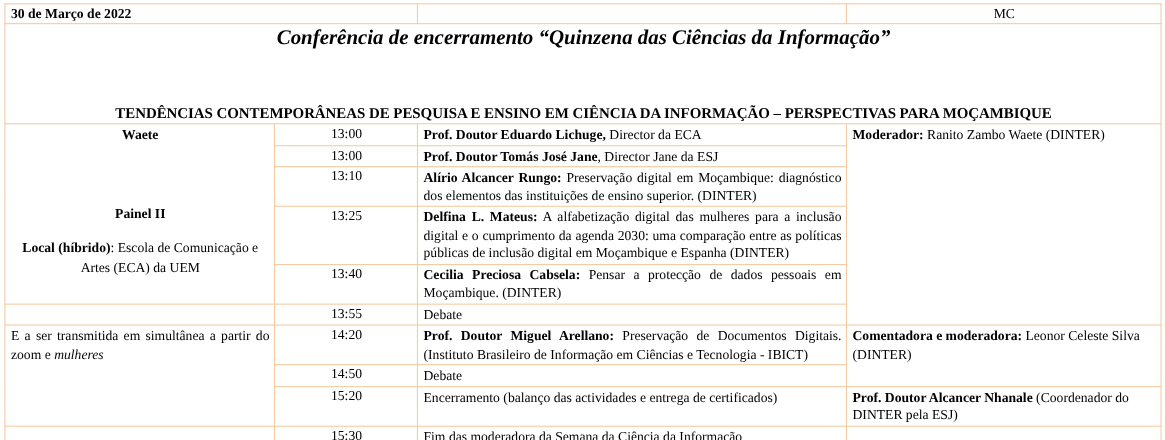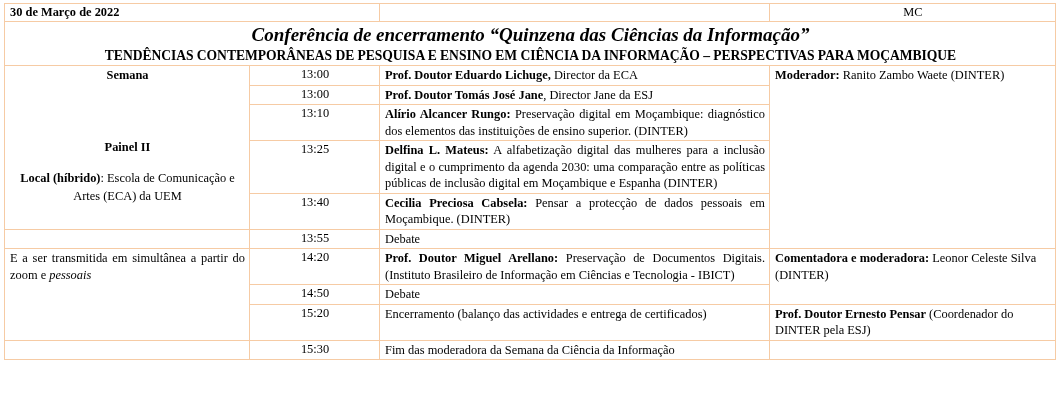--- a/index.html
+++ b/index.html
@@ -68,20 +68,21 @@
     font-size: 19px;
     display: block;
     line-height: 1.28;
   }
   .title-line-2 {
     font-weight: bold;
     font-size: 13.6px;
     display: block;
     line-height: 1.28;
     letter-spacing: -0.05px;
+    margin-top: 47px;
   }
 
   
   .cell-venue {
     text-align: center;
     padding-top: 2px;
     line-height: 1.42;
   }
   .venue-head {
     font-weight: bold;
@@ -160,21 +161,21 @@
 
       <tr>
         <td class="cell-title" colspan="4">
           <span class="title-line-1">Conferência de encerramento “Quinzena das Ciências da Informação”</span>
           <span class="title-line-2">TENDÊNCIAS CONTEMPORÂNEAS DE PESQUISA E ENSINO EM CIÊNCIA DA INFORMAÇÃO – PERSPECTIVAS PARA MOÇAMBIQUE</span>
         </td>
       </tr>
 
       <tr>
         <td class="cell-venue" rowspan="5">
-          <span class="venue-head">Semana</span>
+          <span class="venue-head">Waete</span>
           <span class="venue-gap"></span>
           <span class="venue-panel">Painel II</span>
           <span class="venue-gap"></span>
           <span class="venue-place"><b>Local (híbrido)</b><span>: Escola de Comunicação e Artes (ECA) da UEM</span></span>
         </td>
         <td class="cell-time">13:00</td>
         <td class="cell-item"><b>Prof. Doutor Eduardo Lichuge,</b><span> Director da ECA</span></td>
         <td class="cell-mod" rowspan="6"><b>Moderador:</b><span> Ranito Zambo Waete (DINTER)</span></td>
       </tr>
 
@@ -198,35 +199,35 @@
         <td class="cell-item"><b>Cecilia Preciosa Cabsela:</b><span> Pensar a protecção de dados pessoais em Moçambique. (DINTER)</span></td>
       </tr>
 
       <tr>
         <td class="cell-venue"></td>
         <td class="cell-time">13:55</td>
         <td class="cell-item"><b></b><span>Debate</span></td>
       </tr>
 
       <tr>
-        <td class="cell-stream" rowspan="3"><span>E a ser transmitida em simultânea a partir do zoom e </span><i>pessoais</i></td>
+        <td class="cell-stream" rowspan="3"><span>E a ser transmitida em simultânea a partir do zoom e </span><i>mulheres</i></td>
         <td class="cell-time">14:20</td>
         <td class="cell-item"><b>Prof. Doutor Miguel Arellano:</b><span> Preservação de Documentos Digitais. (Instituto Brasileiro de Informação em Ciências e Tecnologia - IBICT)</span></td>
         <td class="cell-mod-top" rowspan="2"><b>Comentadora e moderadora:</b><span> Leonor Celeste Silva (DINTER)</span></td>
       </tr>
 
       <tr>
         <td class="cell-time">14:50</td>
         <td class="cell-item"><b></b><span>Debate</span></td>
       </tr>
 
       <tr>
         <td class="cell-time">15:20</td>
         <td class="cell-item"><b></b><span>Encerramento (balanço das actividades e entrega de certificados)</span></td>
-        <td class="cell-mod-top"><b>Prof. Doutor Ernesto Pensar</b><span> (Coordenador do DINTER pela ESJ)</span></td>
+        <td class="cell-mod-top"><b>Prof. Doutor Alcancer Nhanale</b><span> (Coordenador do DINTER pela ESJ)</span></td>
       </tr>
 
       <tr>
         <td class="cell-empty"></td>
         <td class="cell-time">15:30</td>
         <td class="cell-item"><b></b><span>Fim das moderadora da Semana da Ciência da Informação</span></td>
         <td class="cell-empty"></td>
       </tr>
 
     </tbody>

